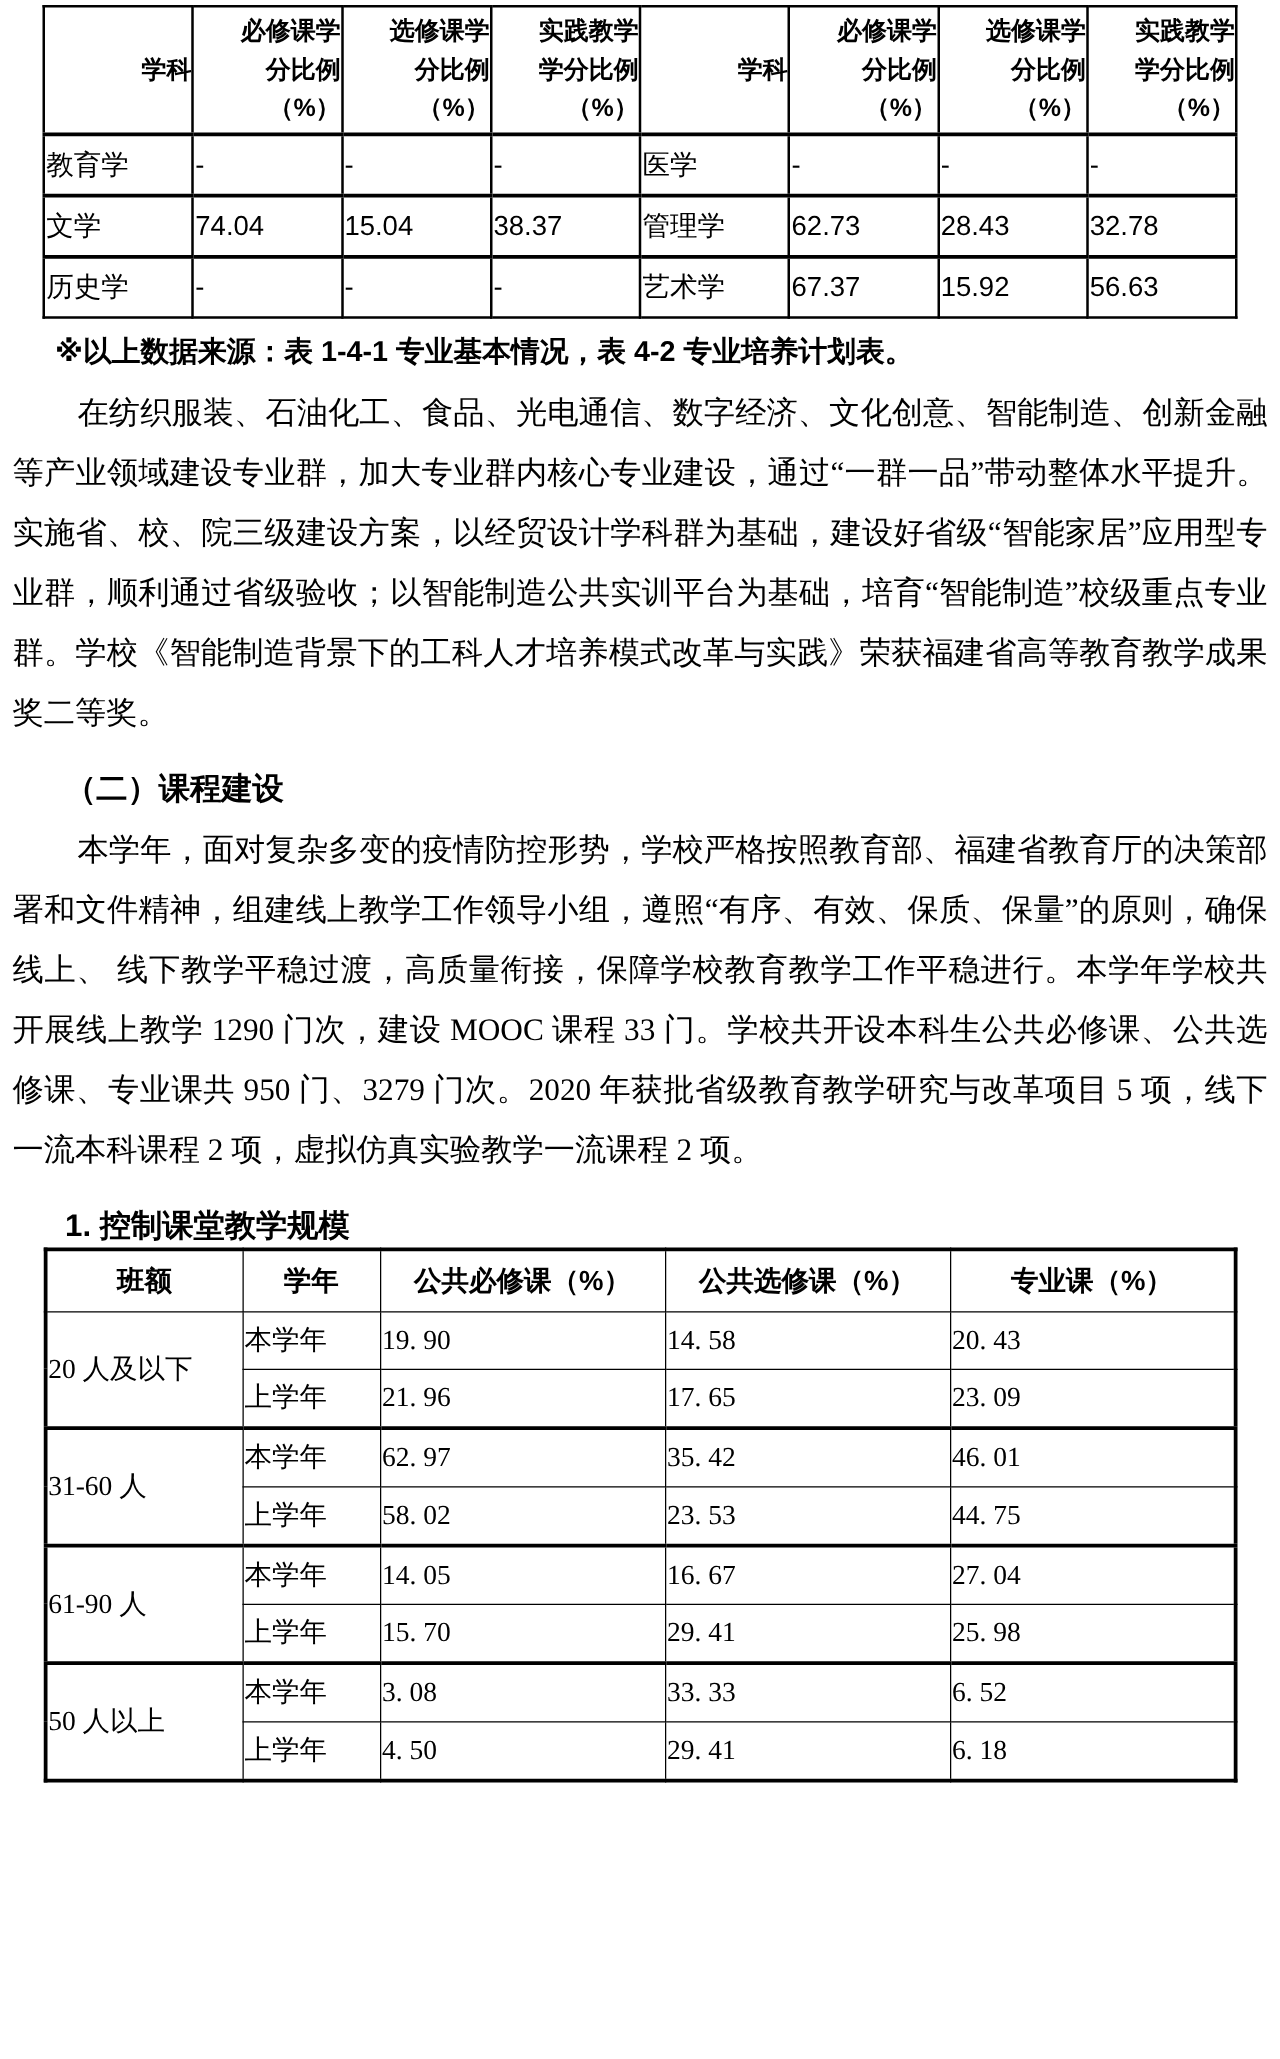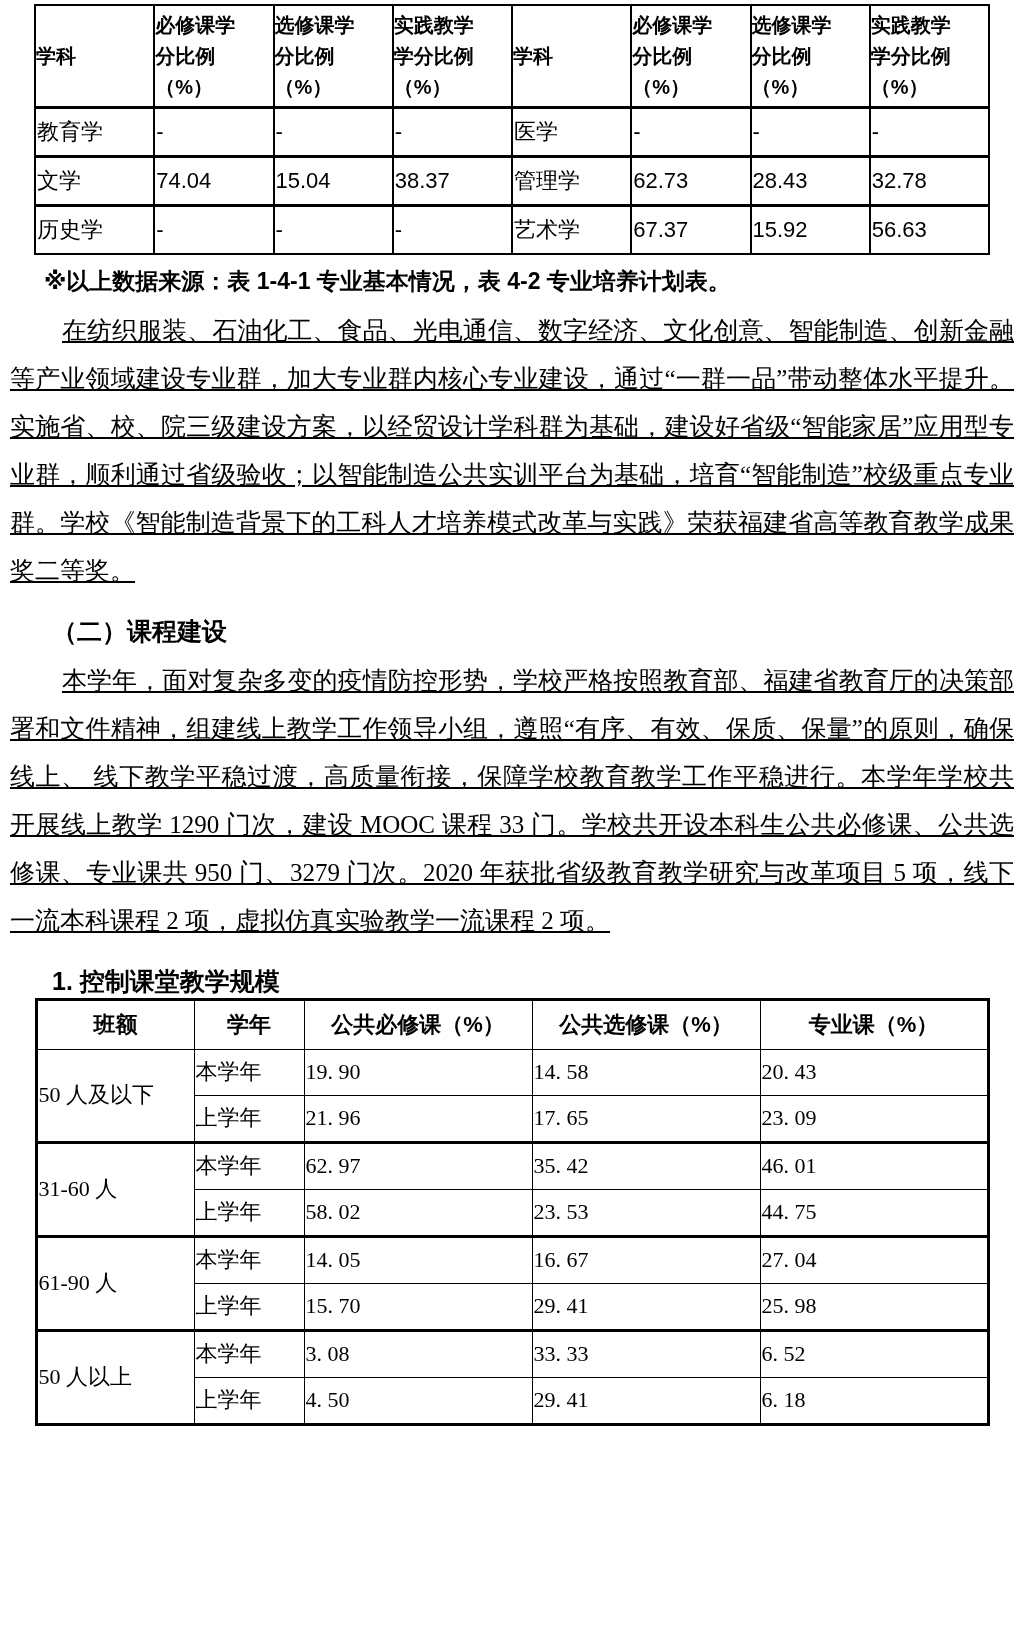--- a/index.html
+++ b/index.html
@@ -2,28 +2,28 @@
 <html lang="zh"><head>
 <meta charset="utf-8">
 <style>
   html,body{margin:0;padding:0;background:#fff;}
   .page{width:1024px;min-height:1647px;background:#fff;box-sizing:border-box;
         padding-top:4px;position:relative;color:#000;
         font-family:"Liberation Serif","DejaVu Serif",serif;}
   
   .t1{width:956px;margin:0 auto;border-collapse:collapse;table-layout:fixed;}
   .t1 th{height:96px;font:700 20px/1.55 "Liberation Sans","DejaVu Sans",sans-serif;
-         white-space:pre-line;border:2px solid #000;text-align:left;vertical-align:middle;padding:2px 0;}
+         white-space:pre-line;border:2px solid #000;text-align:right;vertical-align:middle;padding:2px 0;}
   .t1 td{height:44px;font:400 22px/1.2 "Liberation Sans","DejaVu Sans",sans-serif;
          border:2px solid #000;border-top-width:3px;text-align:left;vertical-align:middle;}
   
   .note{font:700 23px/1.3 "Liberation Sans","DejaVu Sans",sans-serif;margin:12px 0 0 44px;}
   .heading{font:700 25px/1.3 "Liberation Sans","DejaVu Sans",sans-serif;margin:20px 0 0 52px;}
   .para{font:400 25px/48px "Liberation Serif","DejaVu Serif",serif;text-align:justify;
-        text-indent:52px;margin:10px 10px 0 10px;text-decoration:underline;}
+        text-indent:52px;margin:10px 10px 0 10px;}
   
   .caption{font:400 23px/1.4 "Liberation Serif","DejaVu Serif",serif;text-align:center;margin:20px 0 10px;}
   .t6{width:952px;margin:0 auto;border-collapse:collapse;table-layout:fixed;border:3px solid #000;}
   .t6 th{font:700 22px/1.3 "Liberation Sans","DejaVu Sans",sans-serif;height:46px;
          border:1.5px solid #000;vertical-align:middle;}
   .t6 td{font:400 22px/1.3 "Liberation Serif","DejaVu Serif",serif;height:43px;
          border:1.5px solid #000;vertical-align:middle;}
   .t6 tr.gsep td{border-top:3px solid #000;}
 </style>
 </head>
@@ -112,21 +112,21 @@
       <tr>
         <th>班额</th>
         <th>学年</th>
         <th>公共必修课（%）</th>
         <th>公共选修课（%）</th>
         <th>专业课（%）</th>
       </tr>
     </thead>
     <tbody>
       <tr>
-        <td rowspan="2">50 人及以下</td>
+        <td rowspan="2">20 人及以下</td>
         <td>本学年</td>
         <td>19. 90</td>
         <td>14. 58</td>
         <td>20. 43</td>
       </tr>
       <tr>
         <td>上学年</td>
         <td>21. 96</td>
         <td>17. 65</td>
         <td>23. 09</td>

